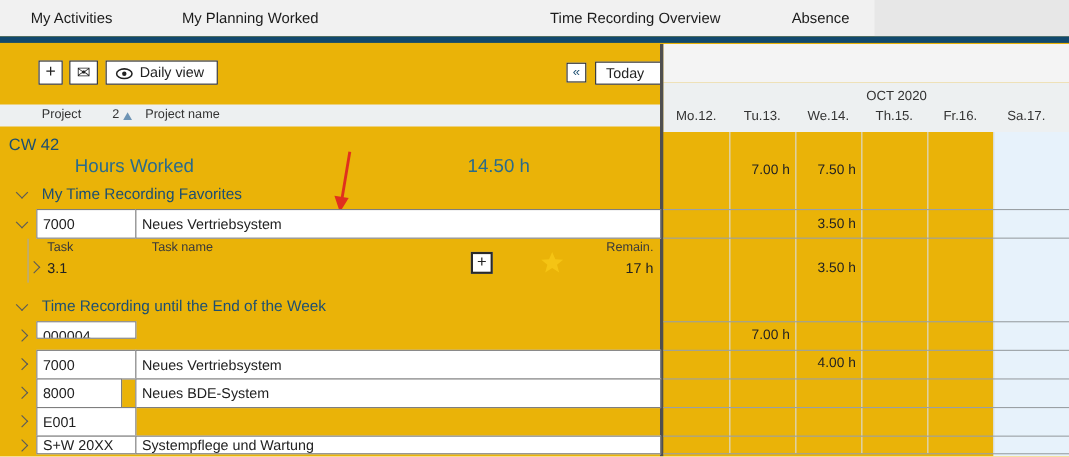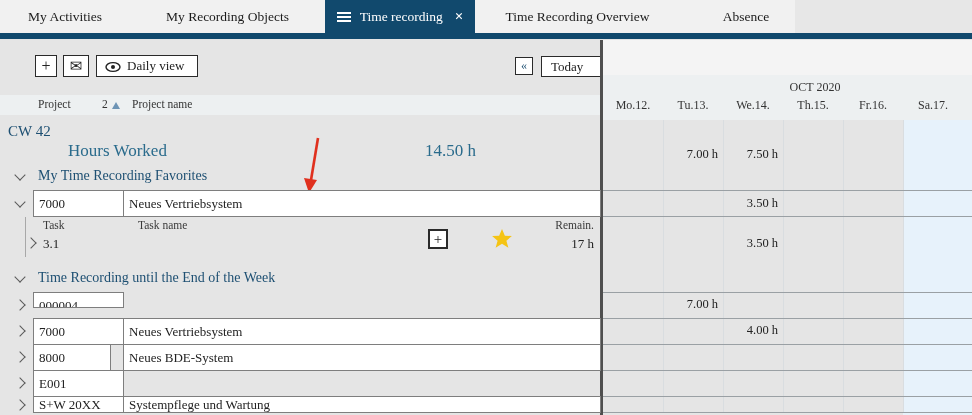--- a/index.html
+++ b/index.html
@@ -1,17 +1,17 @@
 <!DOCTYPE html>
 <html><head>
 <meta charset="utf-8">
 <style>
   html,body{margin:0;padding:0;background:#fff;}
-  .screen{position:relative;width:972px;height:415px;overflow:hidden;background:#e5e5e5;
-          font-family:Liberation Serif, serif;color:#222;}
+  .screen{position:relative;width:972px;height:415px;overflow:hidden;background:#eab308;
+          font-family:Liberation Sans, sans-serif;color:#222;}
   .abs{position:absolute;}
   
   .tabbar{position:absolute;left:0;top:0;width:972px;height:33px;background:#f1f1f1;}
   .tabbar-right{position:absolute;left:795px;top:0;width:177px;height:33px;background:#e7e7e7;}
   .tab{position:absolute;top:0;height:33px;line-height:33px;text-align:center;font-size:13.5px;color:#1b1b1b;cursor:default;}
   .tab.active{background:#11496d;color:#fff;}
   .tab-underline{position:absolute;left:0;top:33px;width:972px;height:6px;background:#11496d;}
   .burger{display:inline-block;width:14px;height:10px;position:relative;top:1px;margin-right:9px;}
   .burger i{position:absolute;left:0;top:0;width:14px;height:2px;background:#fff;box-shadow:0 4px 0 #fff,0 8px 0 #fff;}
   .tab-close{display:inline-block;margin-left:12px;font-size:15px;font-weight:bold;position:relative;top:0px;}
@@ -51,24 +51,21 @@
   .day-cell{position:absolute;top:0;width:55px;text-align:right;font-size:12.5px;color:#222;}
 </style>
 </head>
 <body>
 
 <div class="screen">
 
   <div class="tabbar">
     <div class="tabbar-right"></div>
     <div class="tab" style="left:0;width:130px;">My Activities</div>
-    <div class="tab" style="left:130px;width:195px;">My Recording Objects</div>
-    <div class="tab active" style="left:325px;width:150px;">
-      <span class="burger"><i></i></span><span>Time recording</span><span class="tab-close">×</span>
-    </div>
+    <div class="tab" style="left:130px;width:195px;">My Planning Worked</div>
     <div class="tab" style="left:475px;width:205px;">Time Recording Overview</div>
     <div class="tab" style="left:680px;width:132px;">Absence</div>
   </div>
   <div class="tab-underline"></div>
 
   <div class="btn" style="left:35px;top:55px;width:22px;height:22px;line-height:20px;font-size:16px;">+</div>
   <div class="btn" style="left:63px;top:55px;width:26px;height:22px;line-height:21px;font-size:15px;"><span>✉</span></div>
   <div class="btn" style="left:96px;top:55px;width:102px;height:22px;line-height:20px;text-align:left;padding-left:8px;">
     <svg class="eye-svg" width="16" height="12" viewBox="0 0 16 12">
       <ellipse cx="8" cy="6" rx="7" ry="4.4" fill="none" stroke="#222" stroke-width="1.4"></ellipse>

